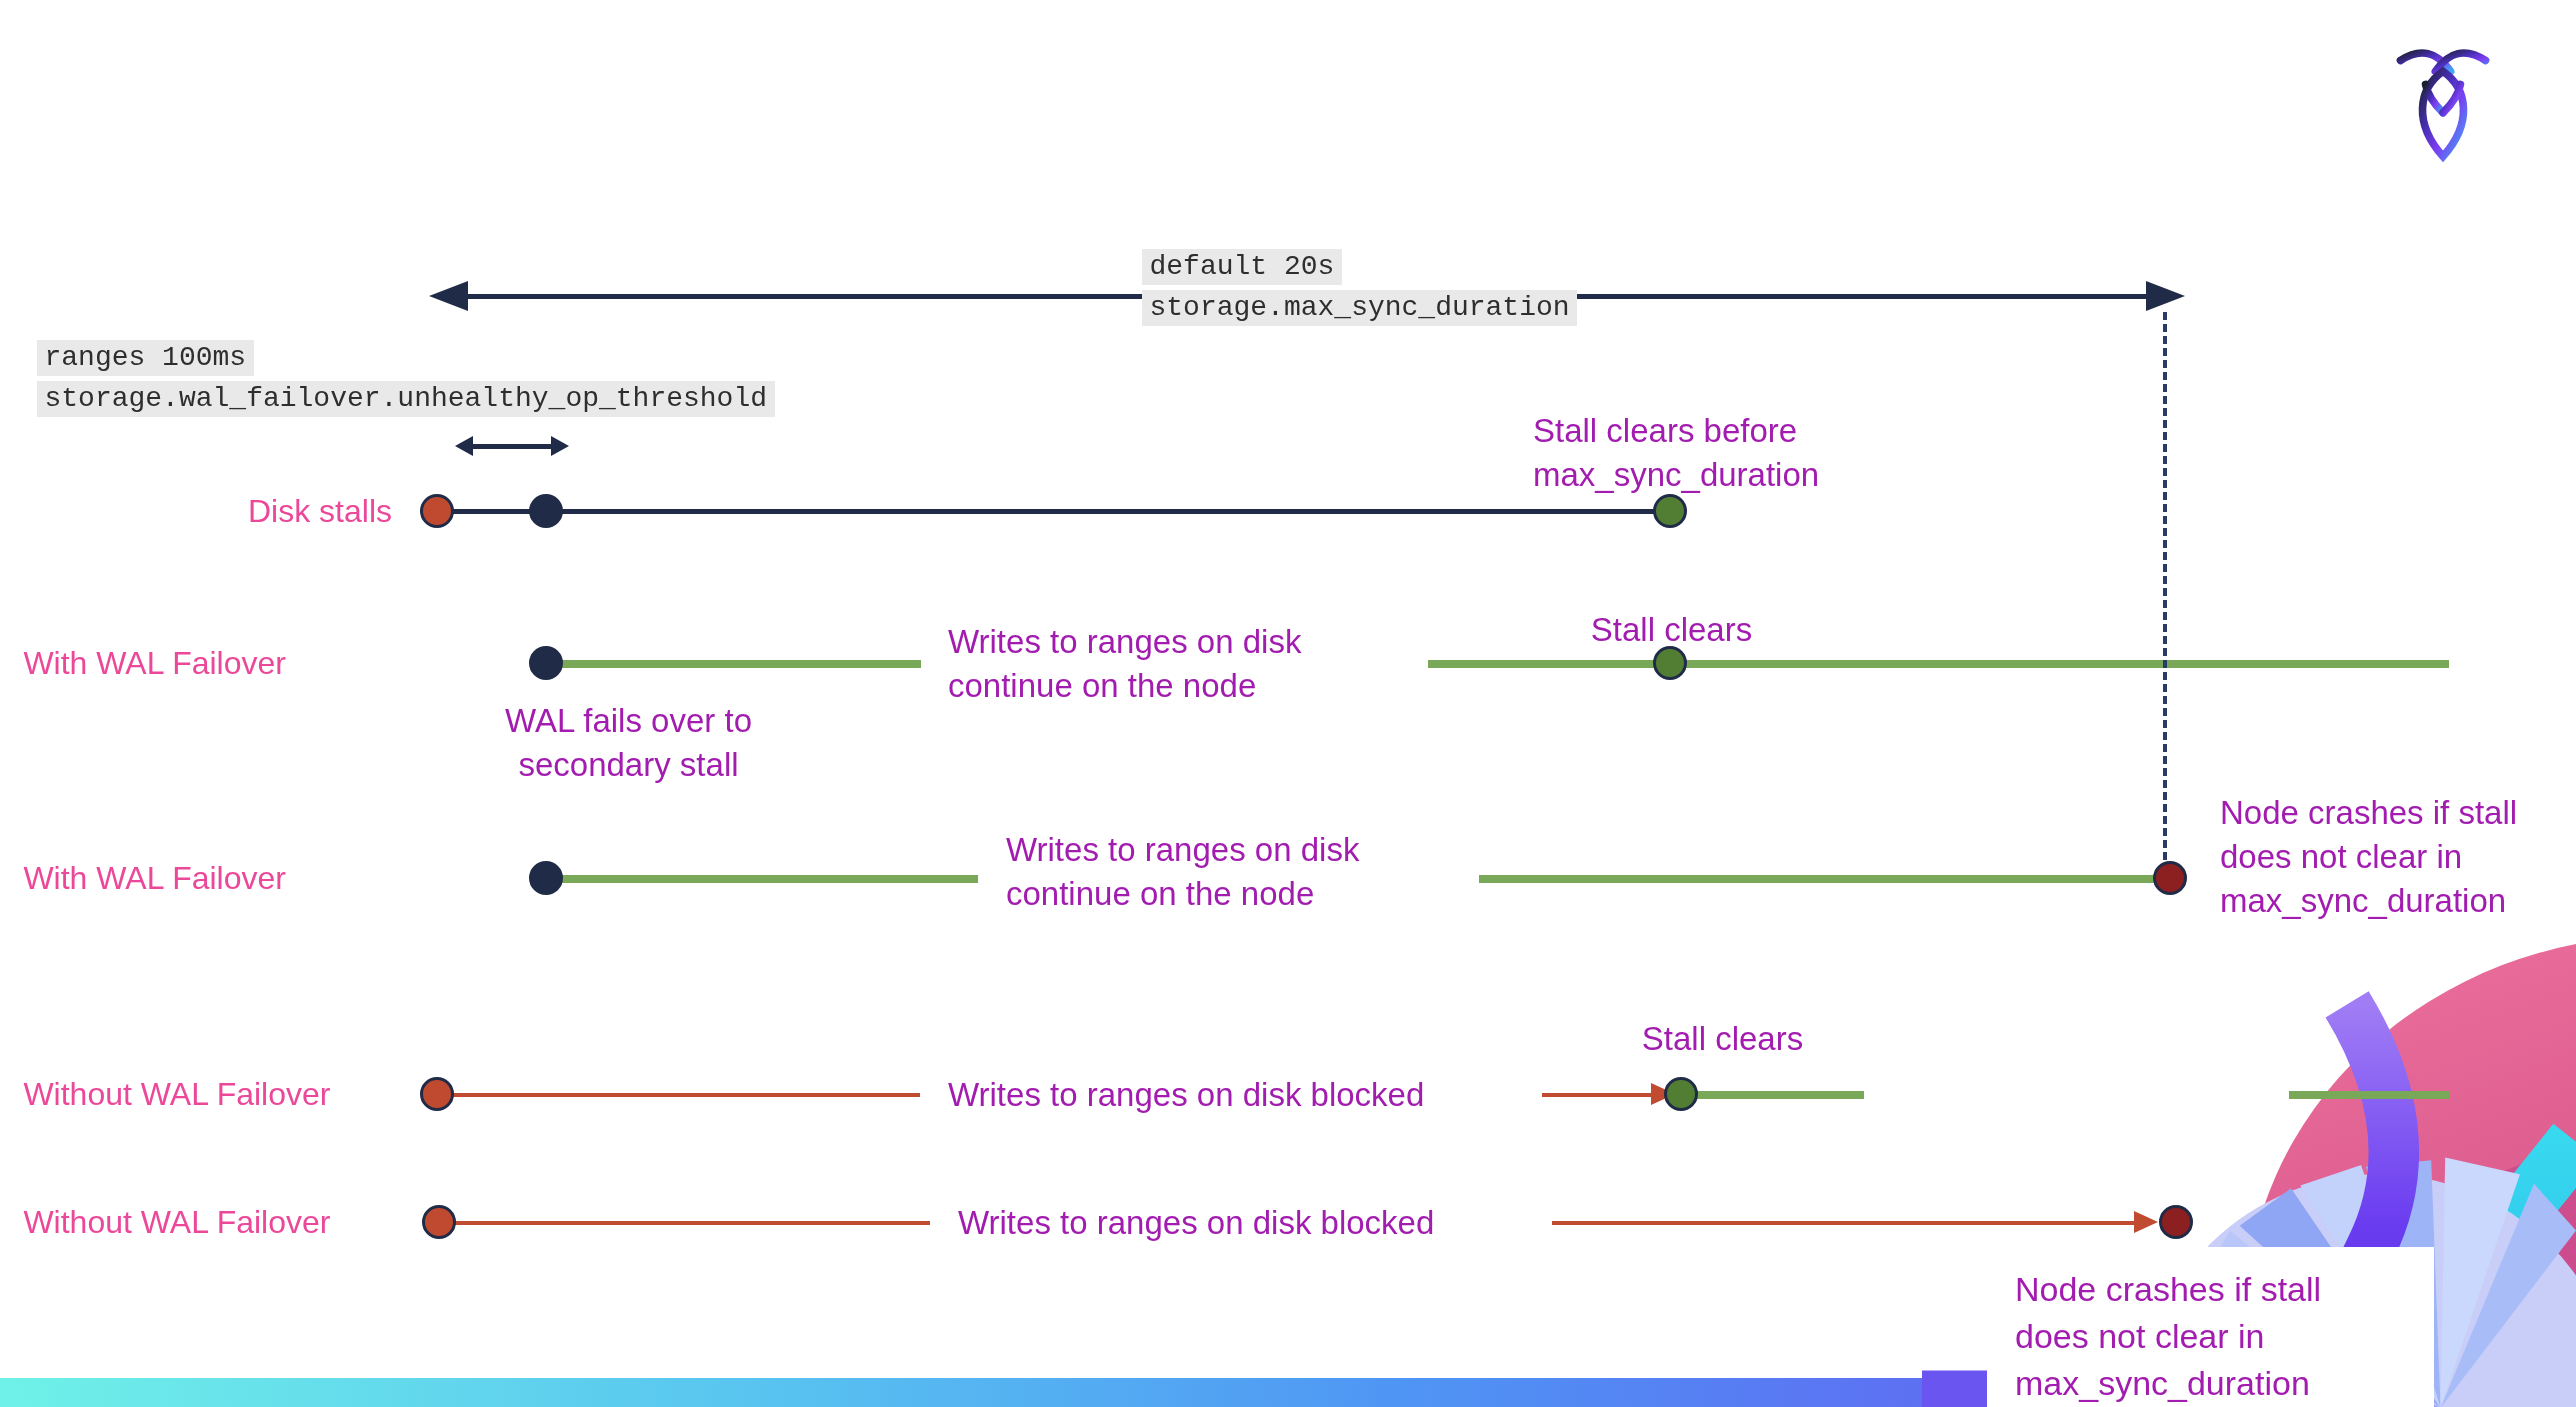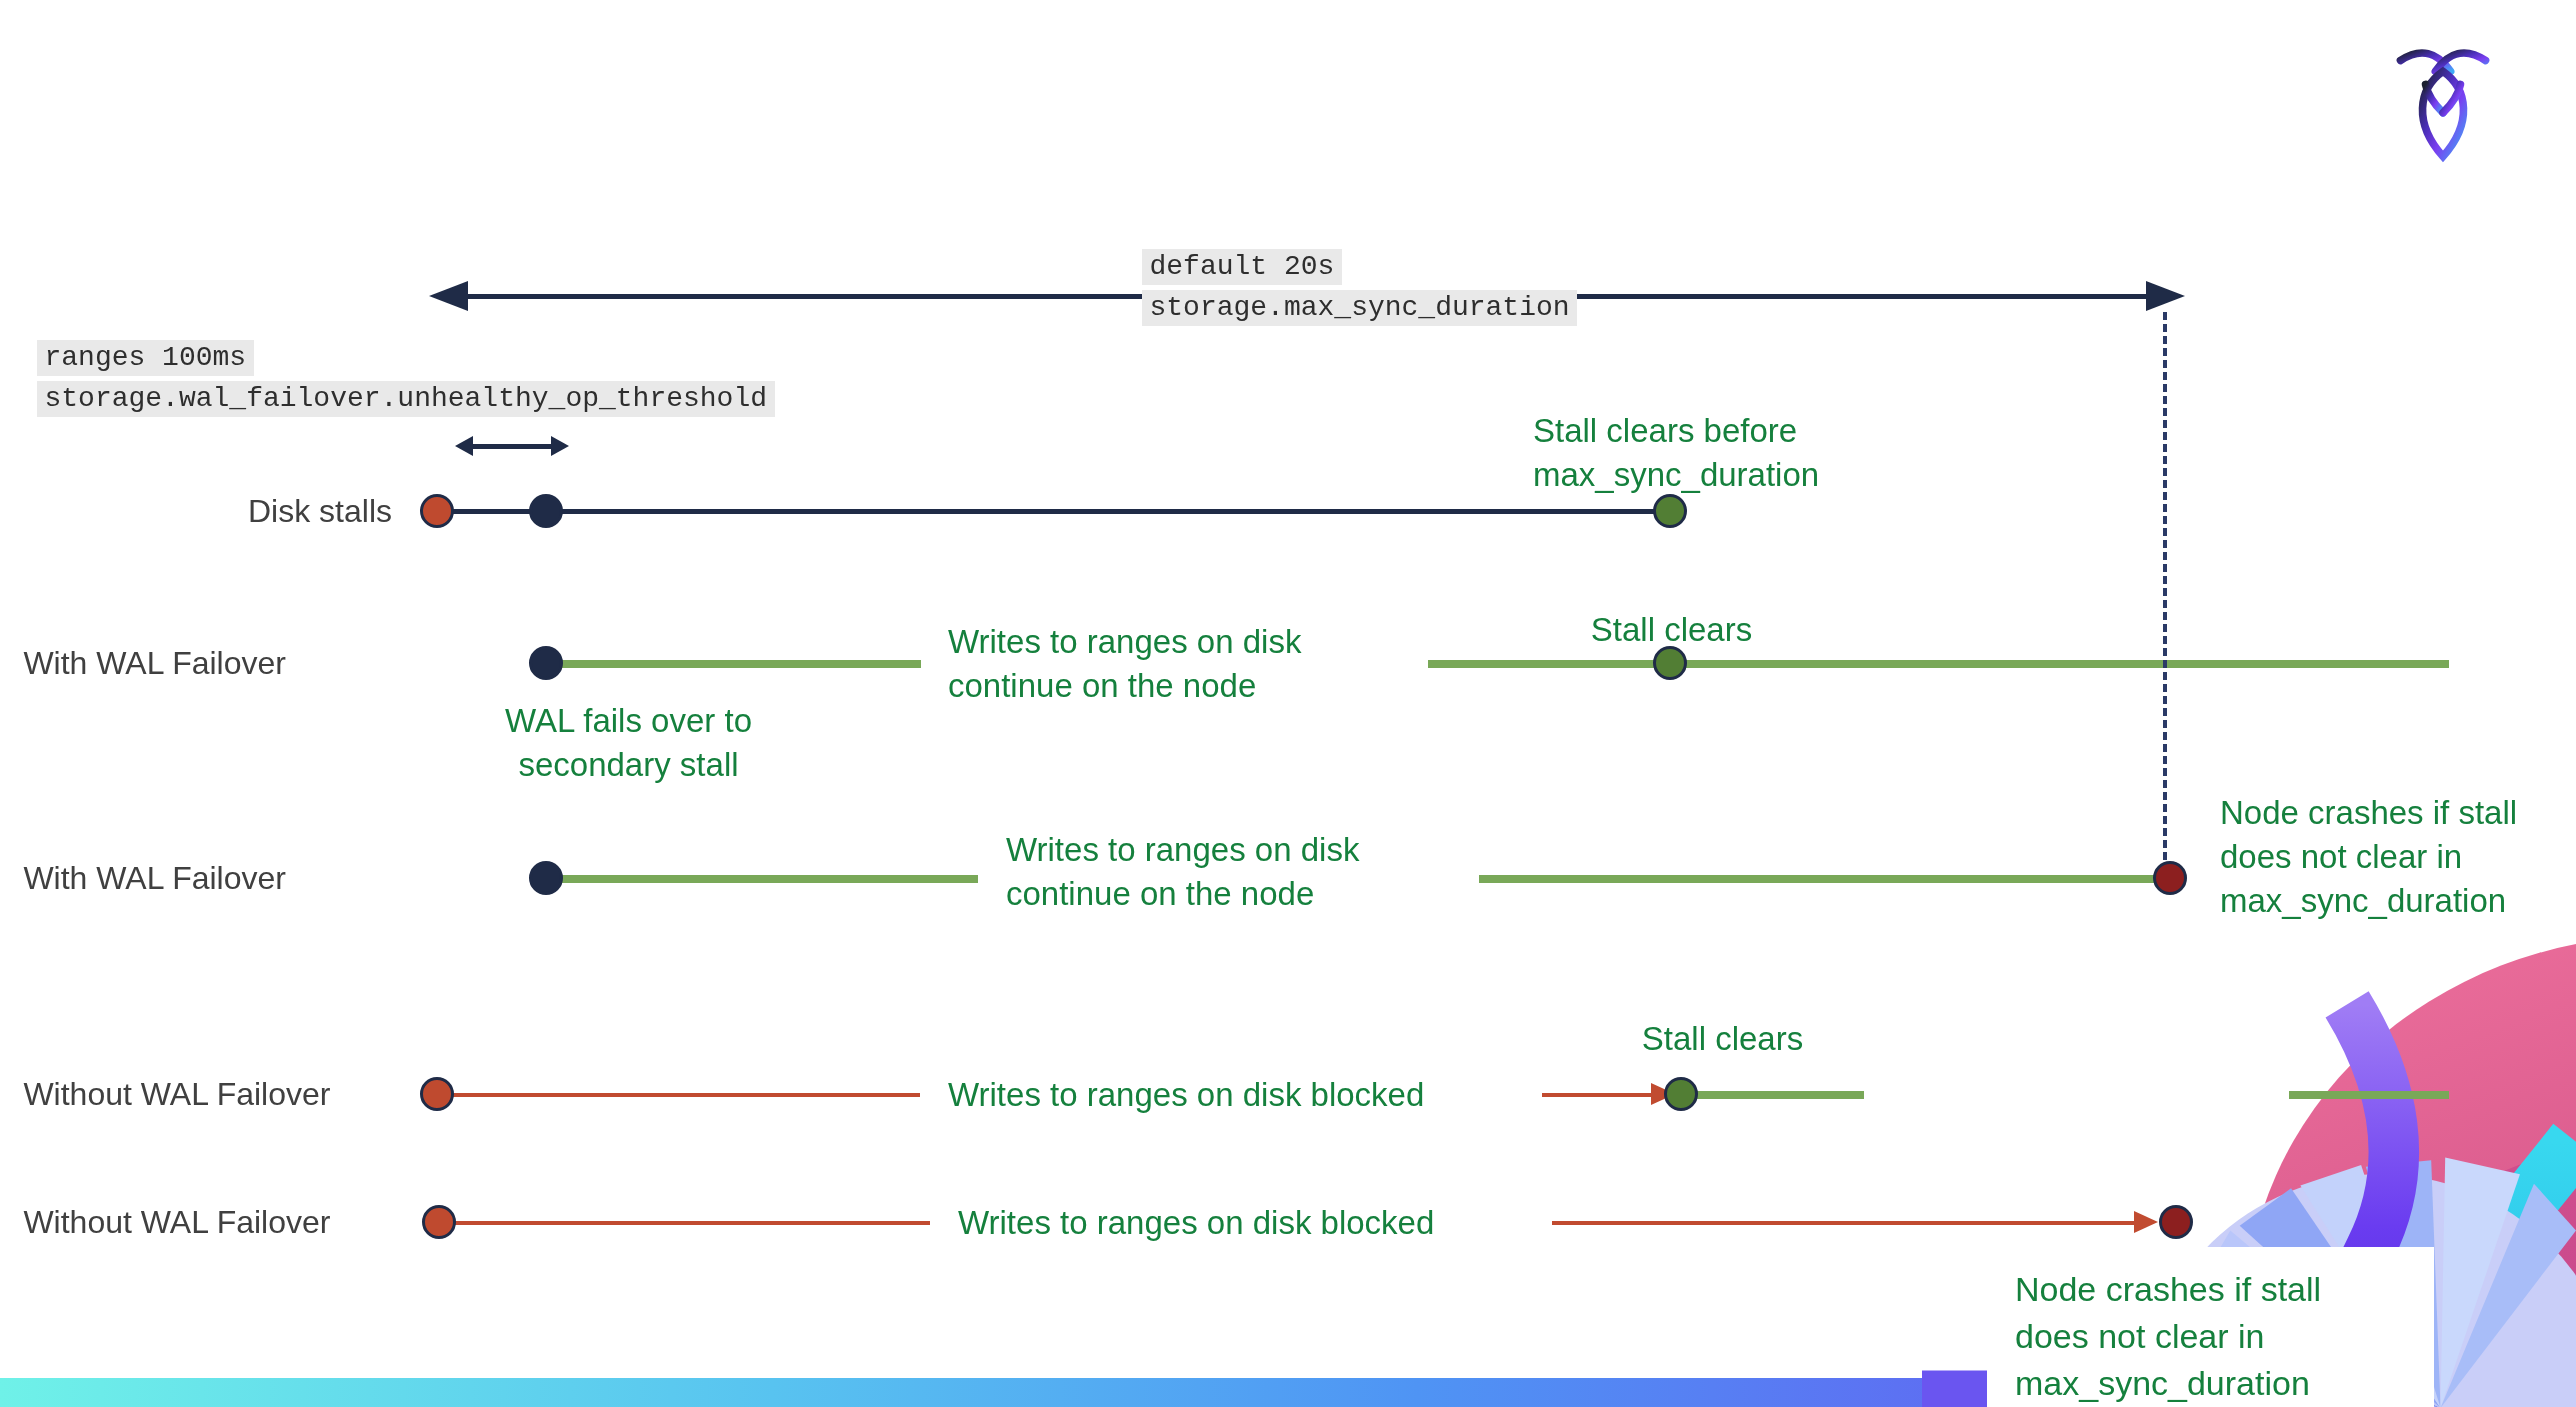--- a/index.html
+++ b/index.html
@@ -11,23 +11,23 @@
          font-weight:800;font-size:90px;letter-spacing:-0.9px;color:#0c0c0c;}
 
   
   .codeblock{position:absolute;z-index:6;}
   .codeblock span{display:inline-block;font-family:"Liberation Mono","DejaVu Sans Mono",monospace;
          font-size:28px;line-height:34px;padding:0.9px 7.5px;background:#e9e9e9;color:#2e2e2e;white-space:pre;text-align:center;}
   .codeblock .l2{margin-top:5.6px;}
   .codeblock div{line-height:0;}
 
   
-  .note{position:absolute;font-size:33px;line-height:44px;color:#15803d;z-index:5;white-space:pre-line;}
+  .note{position:absolute;font-size:33px;line-height:44px;color:#a21caf;z-index:5;white-space:pre-line;}
   .center{text-align:center;}
-  .rowlabel{position:absolute;font-size:32px;line-height:37px;color:#404040;z-index:5;white-space:nowrap;}
+  .rowlabel{position:absolute;font-size:32px;line-height:37px;color:#ec4899;z-index:5;white-space:nowrap;}
 
   
   .hline{position:absolute;z-index:3;}
   .navy-line{height:4.7px;background:#1f2b47;}
   .green-line{height:7.5px;background:#79a858;}
   .red-line{height:3.7px;background:#c14b30;}
   .dot{position:absolute;width:28px;height:28px;border-radius:50%;border:3.7px solid #1f2b47;z-index:5;box-sizing:content-box;}
   .dot.navy{background:#1f2b47;}
   .dot.green{background:#527e34;}
   .dot.redorange{background:#bf4a2f;}

